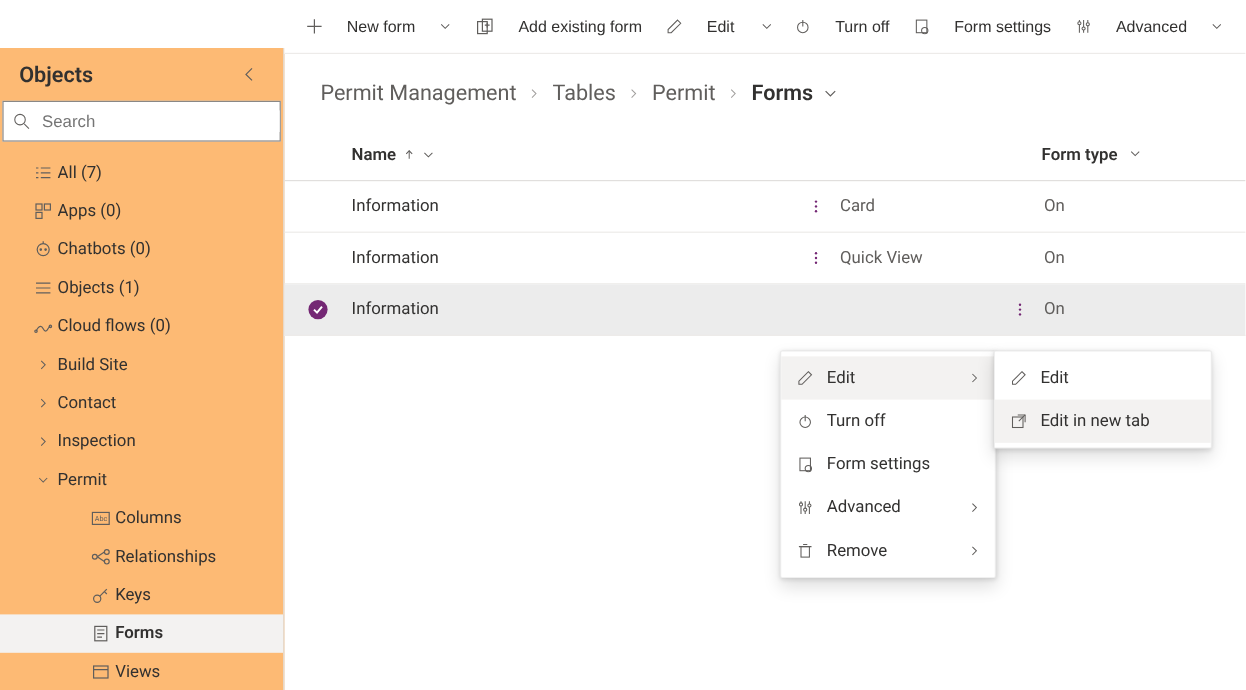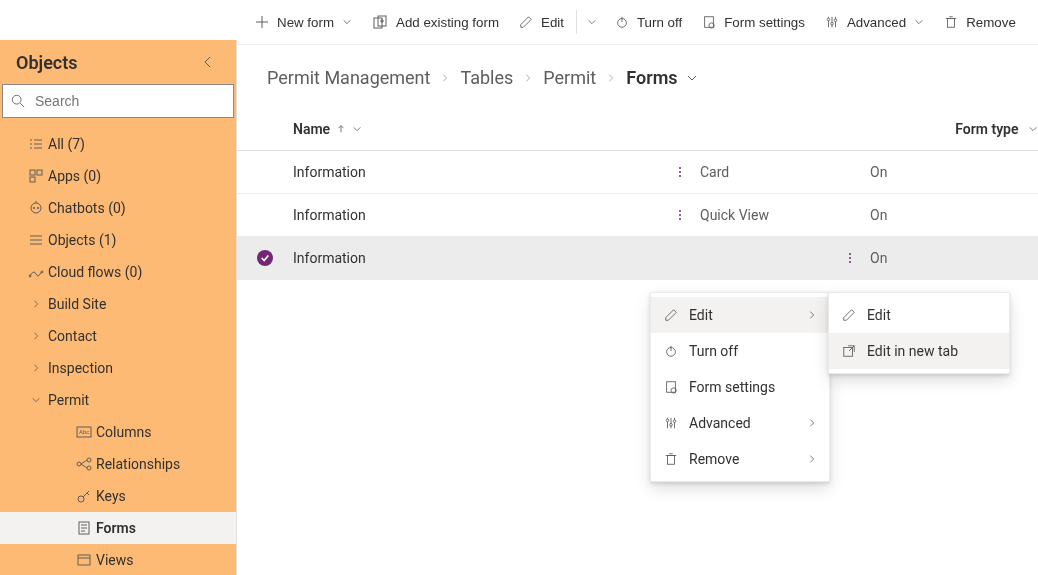--- a/index.html
+++ b/index.html
@@ -32,33 +32,33 @@
   .nav-item.selected{background:var(--sel);}
   .ind{width:24px;display:flex;align-items:center;justify-content:center;color:var(--iconGrey);}
   .ind.sp{width:24px;}
   .nav-icon{width:24px;display:flex;align-items:center;justify-content:center;color:var(--iconGrey);}
   .nav-label{flex:1;white-space:nowrap;overflow:hidden;text-overflow:ellipsis;}
   .lvl-pad{width:24px;}
   .nav-item.sub{font-size:14px;}
   
   .main{flex:1;display:flex;flex-direction:column;min-width:0;}
   .cmdbar{height:44px;display:flex;align-items:center;border-bottom:1px solid var(--line);padding:0 8px;gap:0;background:#fff;}
-  .cmd{display:flex;align-items:center;height:44px;padding:0 10px;gap:8px;cursor:pointer;color:var(--text);border:none;background:transparent;white-space:nowrap;justify-content:space-between;}
+  .cmd{display:flex;align-items:center;height:44px;padding:0 10px;gap:20px;cursor:pointer;color:var(--text);border:none;background:transparent;white-space:nowrap;justify-content:space-between;}
   .cmd .ic{display:flex;align-items:center;justify-content:center;color:var(--iconGrey);}
   .cmd-sep{width:1px;height:24px;background:var(--line2);margin:0 2px;}
   .breadcrumb{display:flex;align-items:center;gap:10px;padding:22px 30px 10px;flex-wrap:wrap;}
   .bc-link{font-size:18px;color:var(--muted);cursor:pointer;}
   .bc-sep{color:#A19F9D;display:flex;align-items:center;}
   .bc-current{font-size:18px;font-weight:600;color:var(--text);display:flex;align-items:center;gap:8px;}
   .bc-chevron{color:var(--iconGrey);cursor:pointer;}
   
   .tbl{padding:10px 0 0;}
   .tr{display:flex;align-items:center;height:42px;border-bottom:1px solid var(--line);}
   .tr.header{border-bottom:1px solid var(--line2);}
-  .tr.header .th{font-weight:600;color:var(--text);text-align:right;}
+  .tr.header .th{font-weight:600;color:var(--text);}
   .col-check{width:56px;display:flex;align-items:center;justify-content:center;}
   .col-name{flex:1;min-width:0;padding-left:0;display:flex;align-items:center;}
   .col-more{width:40px;display:flex;align-items:center;justify-content:center;}
   .col-type{width:170px;color:var(--muted);}
   .col-status{width:168px;color:var(--muted);}
   .th .sort-ic{margin-left:6px;color:var(--iconGrey);display:inline-flex;}
   .th .chev{margin-left:6px;color:var(--iconGrey);display:inline-flex;}
   .tr.row.selected{background:var(--sel2);}
   .check{width:16px;height:16px;border-radius:50%;background:var(--accent);color:#fff;display:flex;align-items:center;justify-content:center;}
   .more-btn{cursor:pointer;color:var(--accent);display:flex;align-items:center;justify-content:center;width:32px;height:32px;border-radius:2px;}

